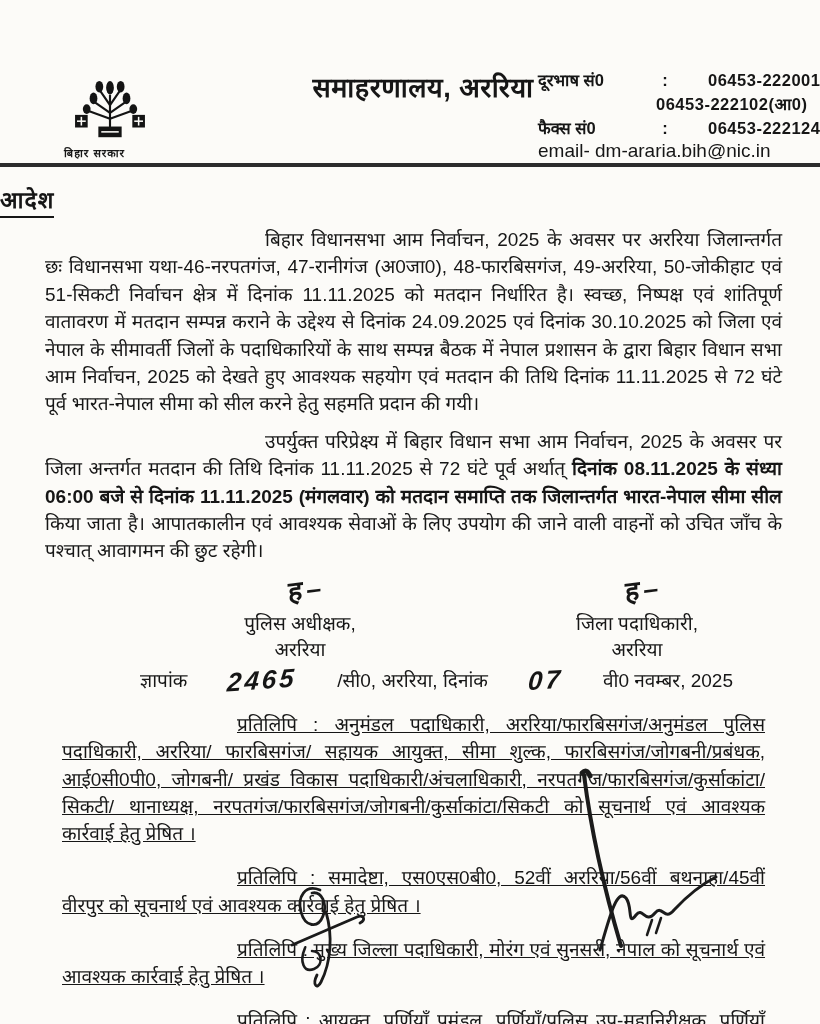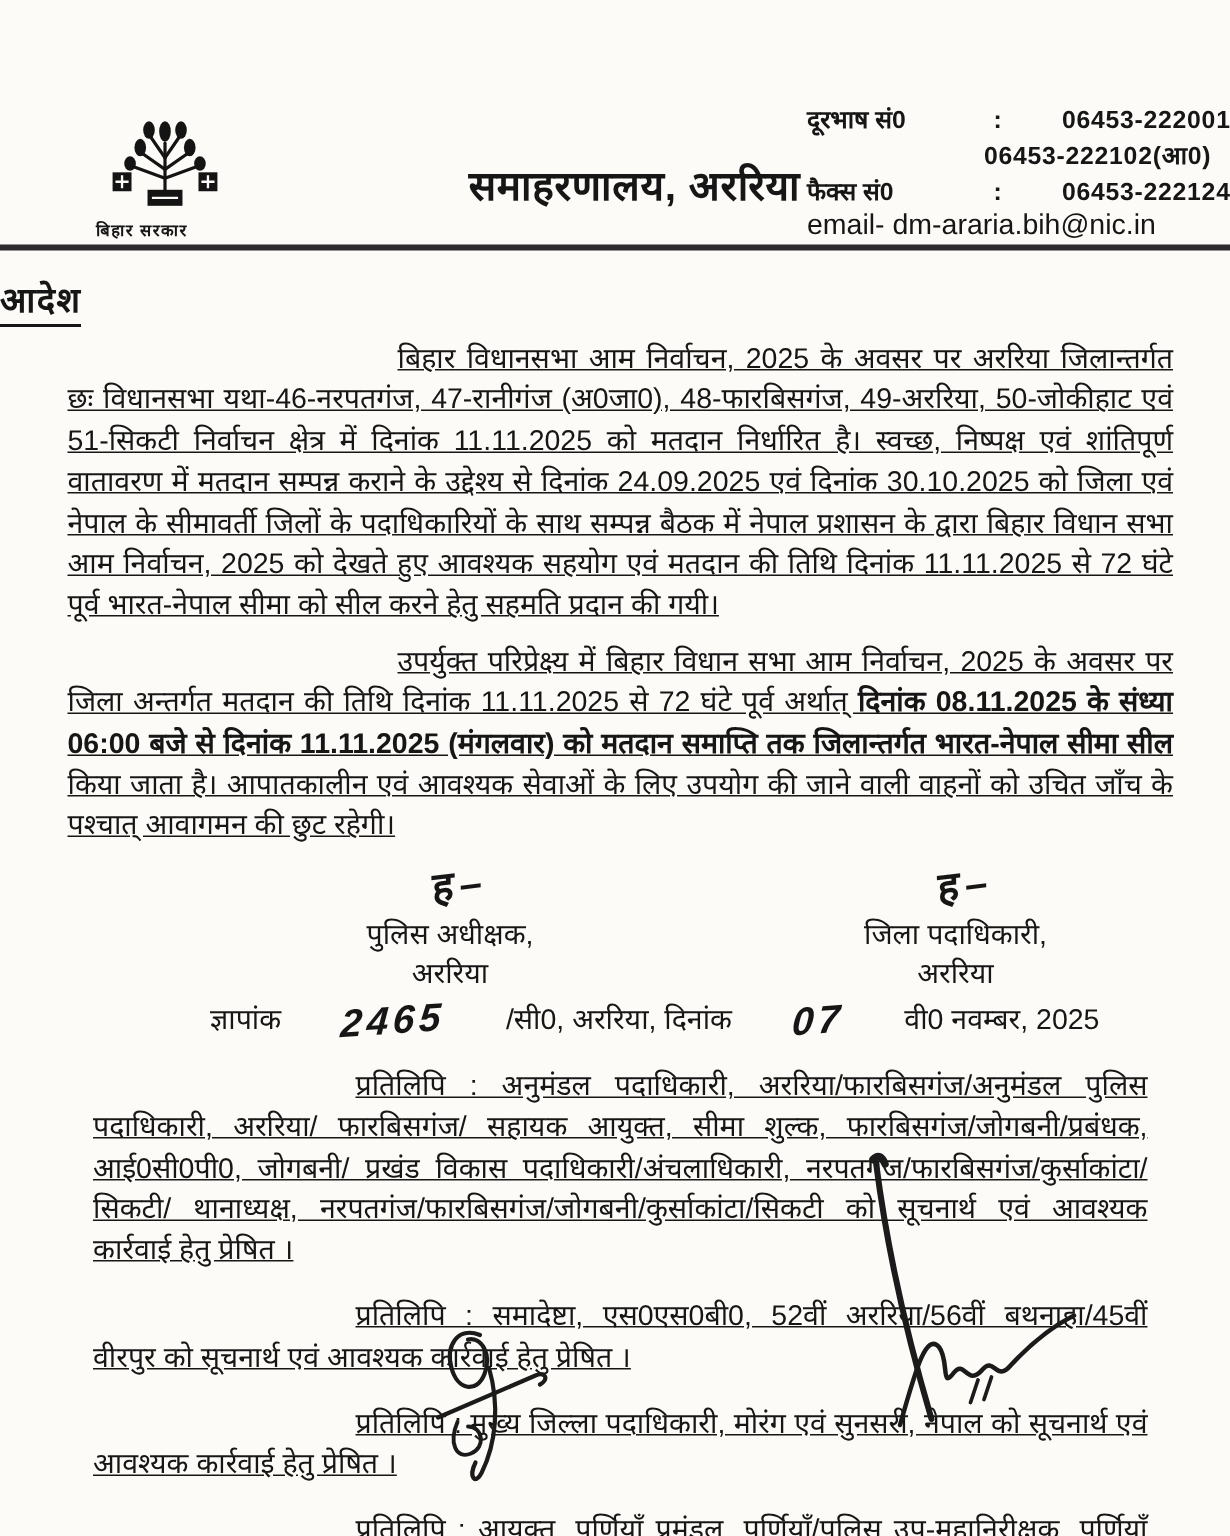--- a/index.html
+++ b/index.html
@@ -6,39 +6,39 @@
   .page{
     position:relative;width:820px;height:1024px;margin:0 auto;
     background:#fcfbf8;color:#161616;overflow:hidden;
     font-family:"Liberation Sans","DejaVu Sans",sans-serif;
   }
   
   .letterhead{position:absolute;top:66px;left:0;width:820px;height:97px;}
   .logo{position:absolute;left:64px;top:12px;width:92px;text-align:left;}
   .logo svg{display:block;margin:0 auto;}
   .logo-caption{font-size:11px;font-weight:bold;margin-top:1px;letter-spacing:1px;}
-  .office{position:absolute;left:288px;top:2px;width:270px;text-align:center;margin-top:36px;}
+  .office{position:absolute;left:288px;top:2px;width:270px;text-align:center;}
   .office-name{font-size:27px;font-weight:bold;letter-spacing:.5px;}
   .branch{display:inline-block;font-size:21px;font-weight:bold;margin-top:6px;
           border-bottom:2px solid #161616;padding-bottom:2px;}
   .contact{position:absolute;left:538px;top:2px;width:278px;font-size:16.5px;font-weight:bold;}
   .c-row{display:flex;line-height:24px;white-space:nowrap;gap:32px;}
   .c-label{width:84px;flex:0 0 auto;}
   .c-colon{width:22px;flex:0 0 auto;text-align:center;}
   .c-cont{padding-left:118px;}
   .c-val{letter-spacing:.5px;}
   .email{font-weight:normal;font-size:19px;line-height:22px;}
   .head-rule{position:absolute;top:163px;left:0;width:820px;height:4px;background:#2c2c2c;}
   
   .title-wrap{position:absolute;top:183px;left:0;width:716px;text-align:left;}
   .order-title{display:inline-block;font-size:23px;font-weight:bold;
                border-bottom:2.5px solid #161616;padding-bottom:1px;letter-spacing:1px;}
   
   .body{position:absolute;top:226px;left:45px;width:737px;font-size:19px;line-height:27.4px;}
-  .para{margin:0;text-align:justify;text-indent:220px;text-decoration:underline;}
+  .para{margin:0;text-align:justify;text-indent:220px;}
   .p2{margin-top:10px;}
   .bold{font-weight:bold;}
   
   .mid-signs{position:relative;display:flex;justify-content:space-between;
              margin-top:46px;padding:0 75px 0 185px;}
   .sign-block{position:relative;width:140px;text-align:center;line-height:26px;}
   .hw-mark{position:absolute;top:-34px;left:58px;font-size:27px;font-weight:bold;
            transform:rotate(-7deg) skewX(-6deg);letter-spacing:4px;}
   
   .memo{margin-top:4px;margin-left:95px;display:flex;align-items:center;white-space:nowrap;gap:24px;}

